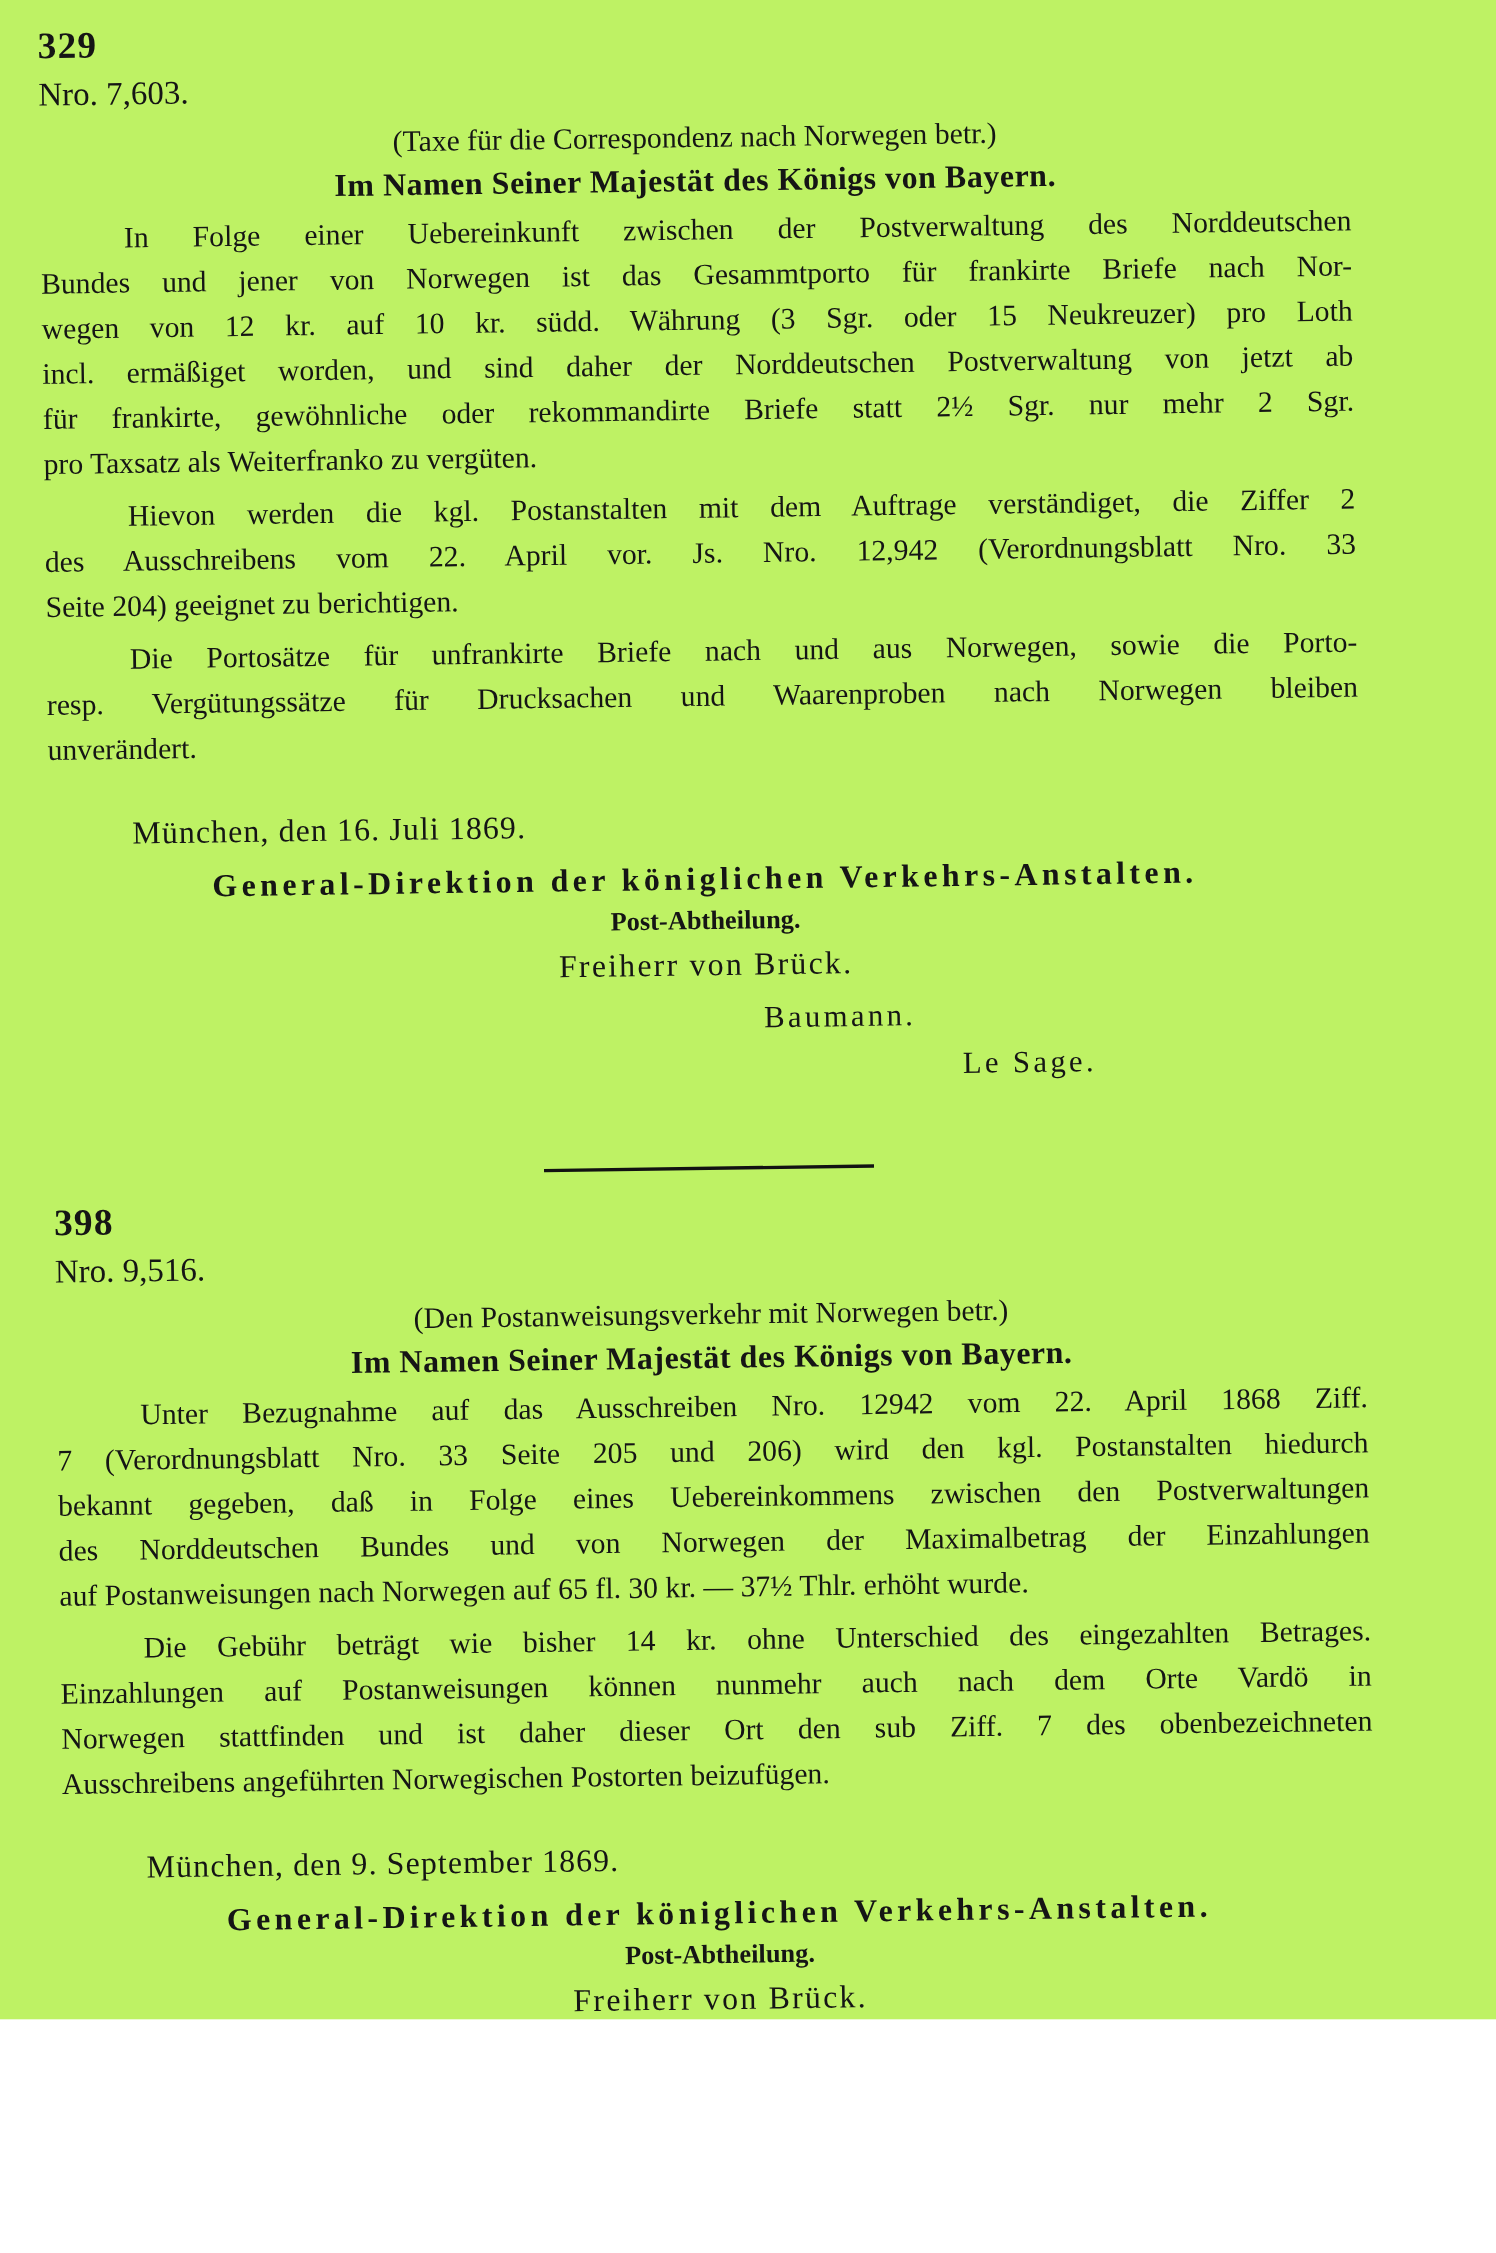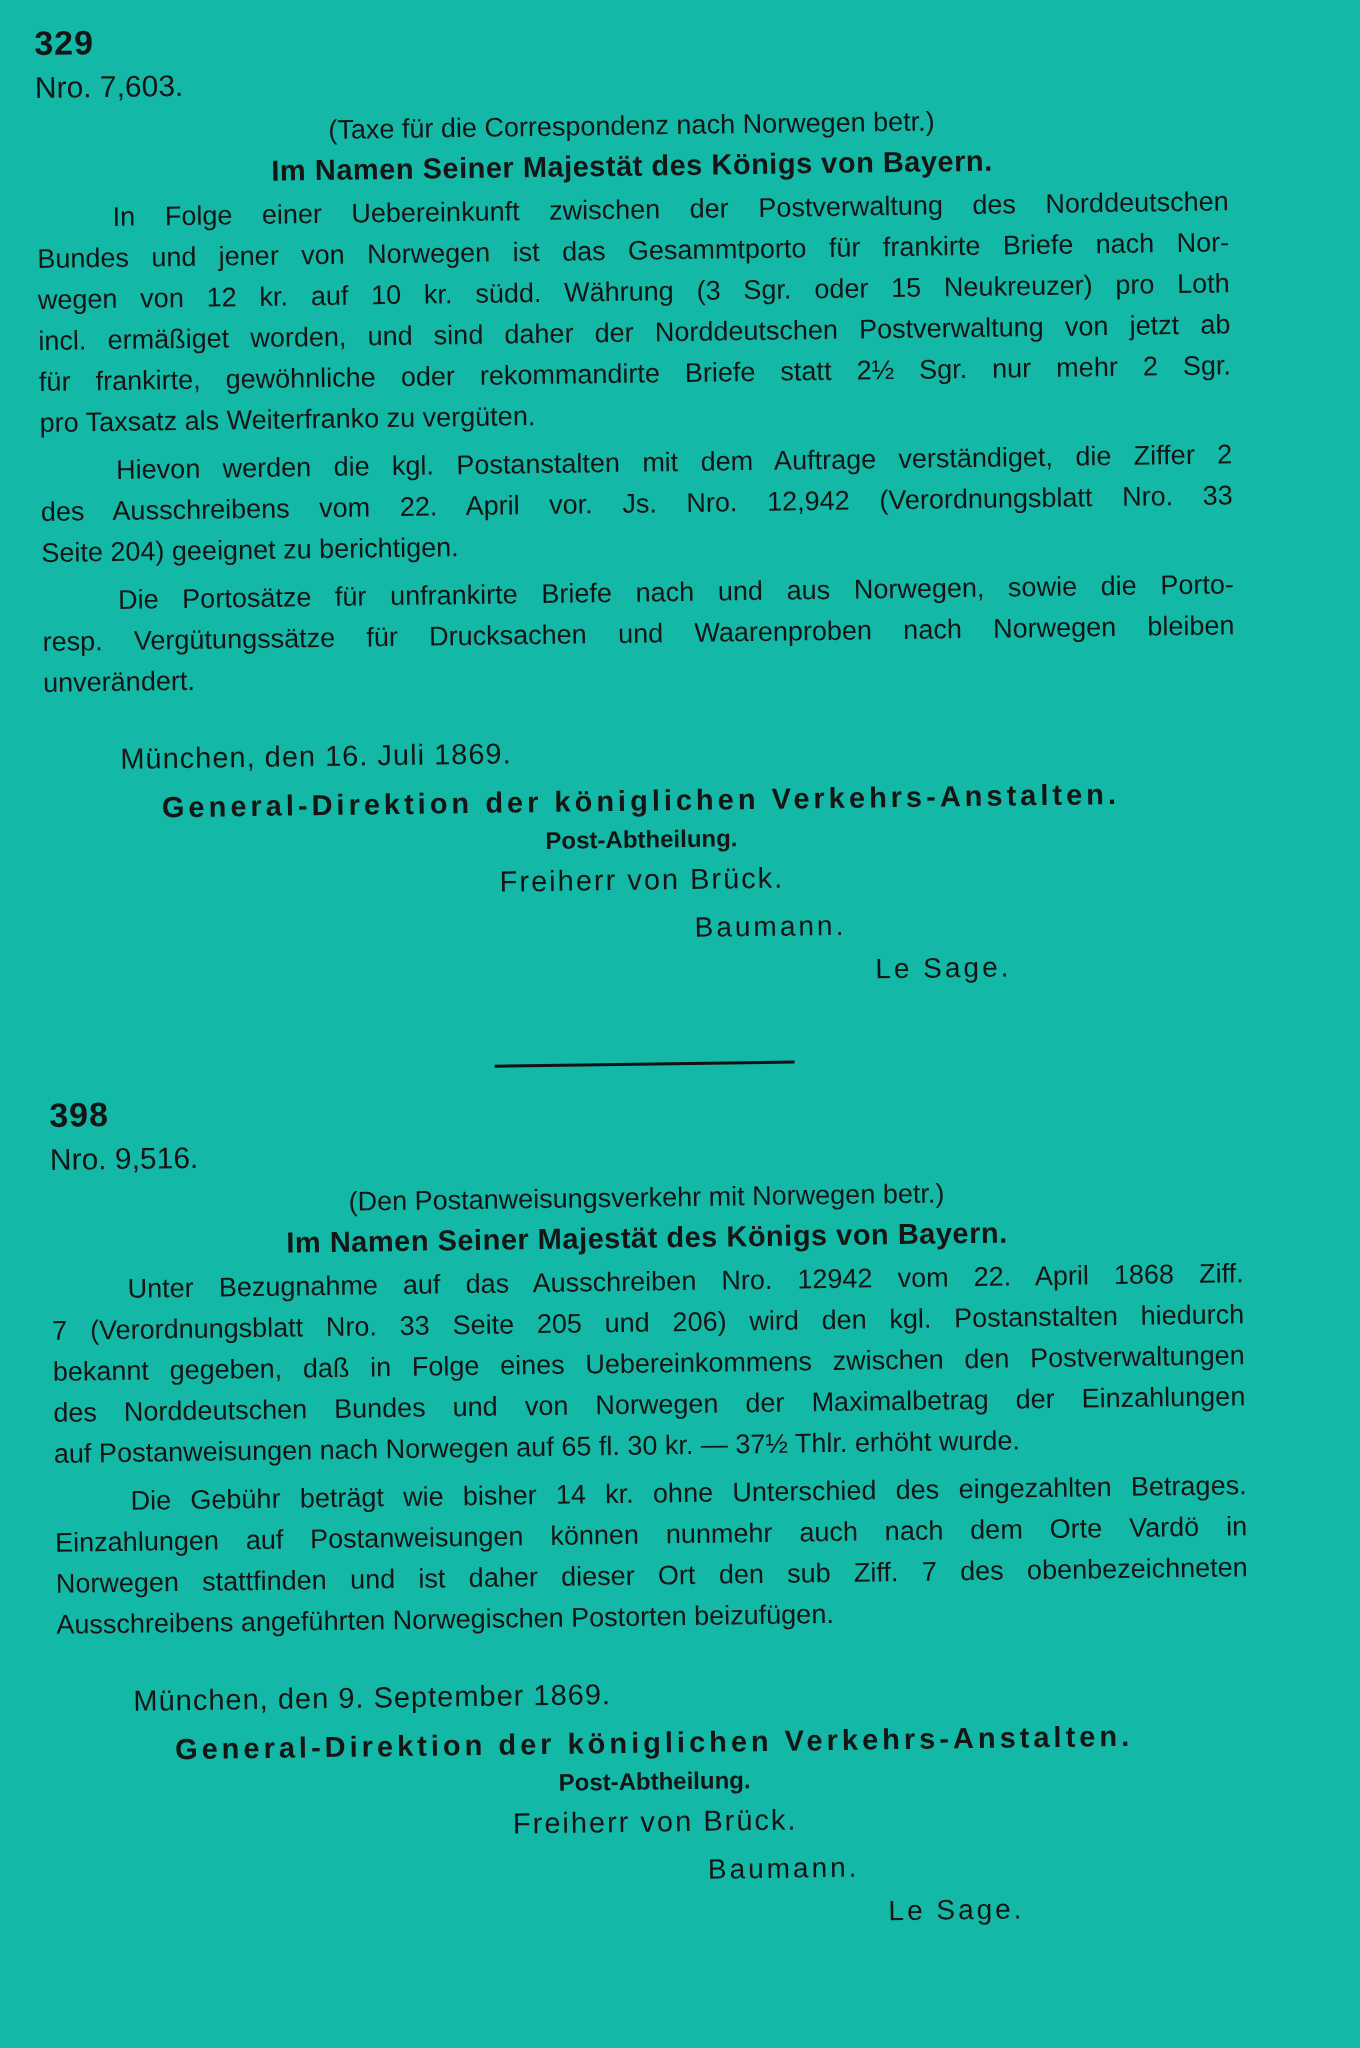--- a/index.html
+++ b/index.html
@@ -1,22 +1,22 @@
 <!DOCTYPE html>
 <html><head>
 <meta charset="utf-8">
 <style>
   html, body { margin: 0; padding: 0; background: #ffffff; }
   .page {
     position: relative;
     width: 1360px;
-    height: 2048px;
-    background: #14b8a6;
+    height: 1836px;
+    background: #bef264;
     overflow: hidden;
-    font-family: Liberation Sans, sans-serif;
+    font-family: Liberation Serif, serif;
     color: #151515;
   }
   .content {
     position: absolute;
     left: 34px;
     top: 24px;
     width: 1192px;
     transform: rotate(-0.8deg);
     transform-origin: 0 0;
   }

